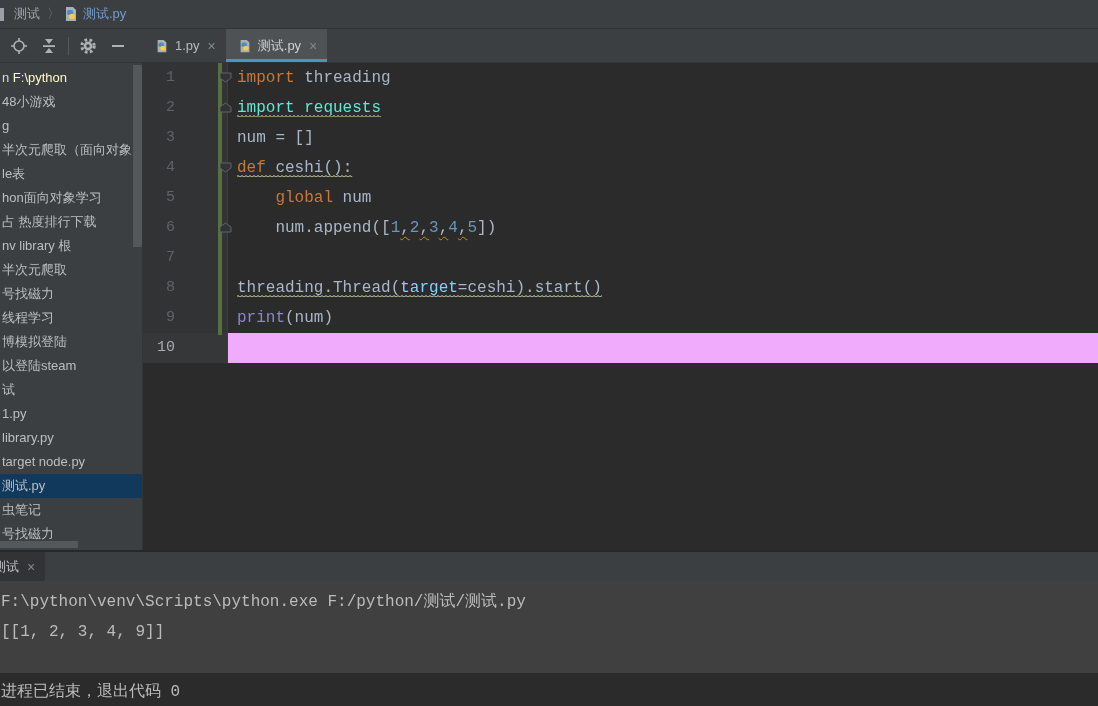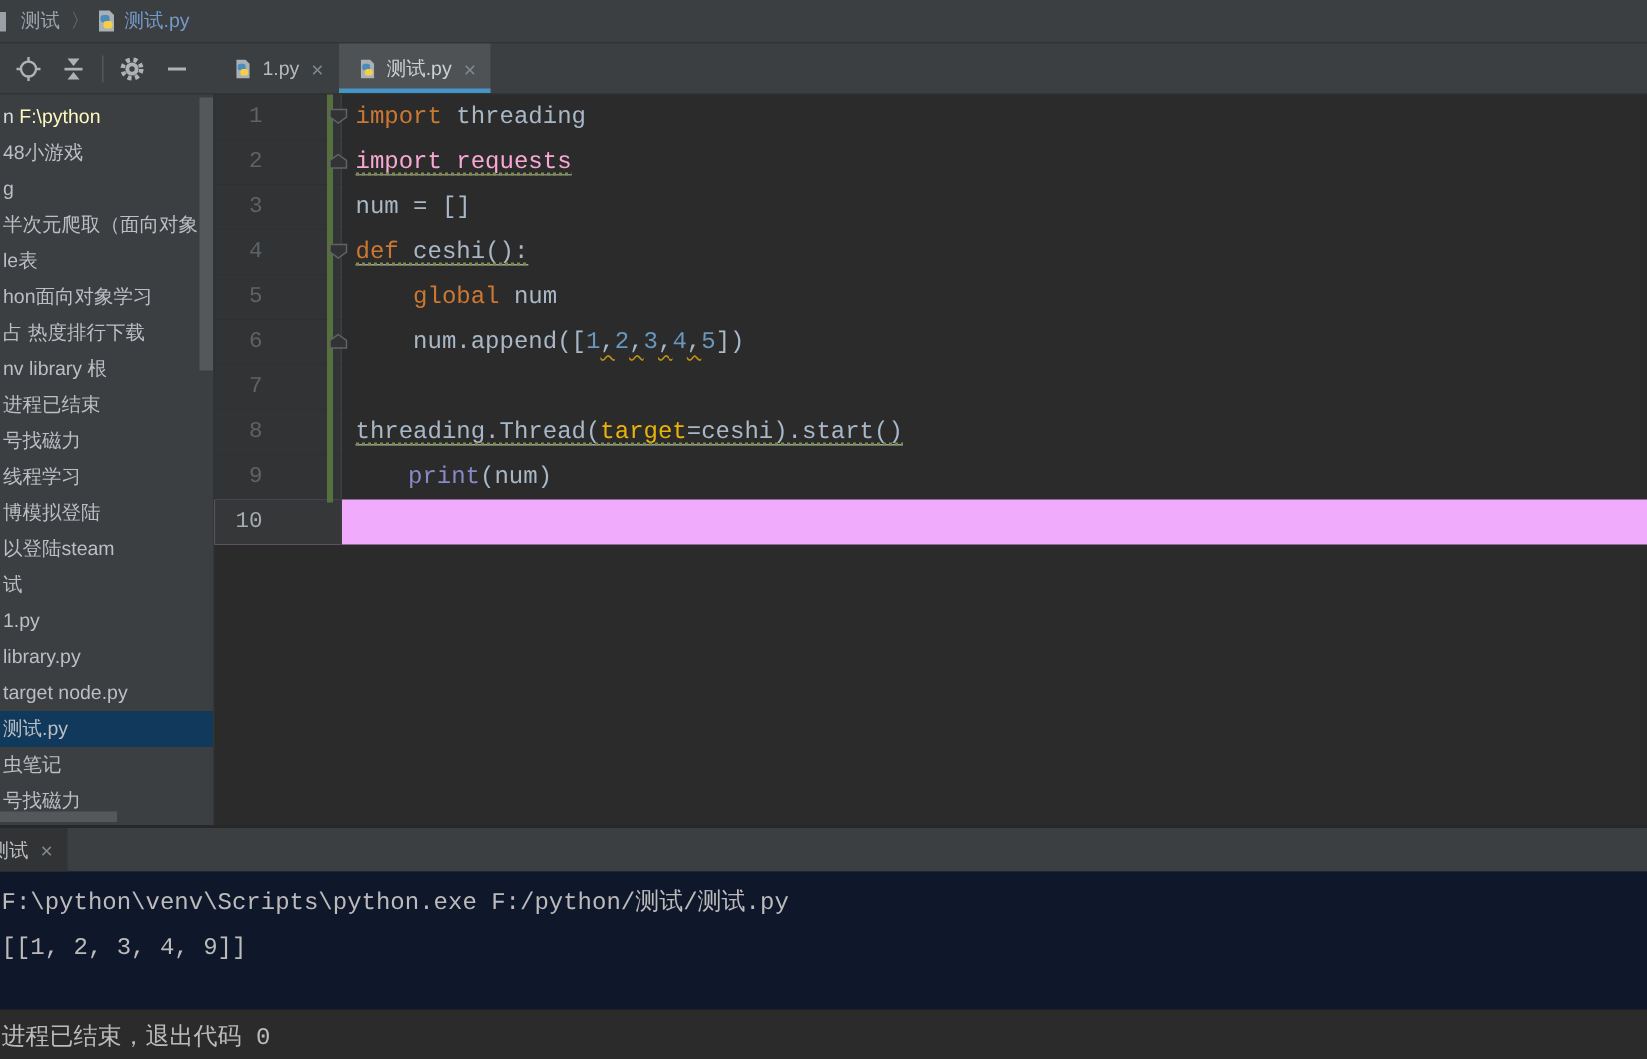--- a/index.html
+++ b/index.html
@@ -51,42 +51,42 @@
             position:relative; flex:none; }
   .ed-line.current .gutter { background:#353738; }
   .ln { position:absolute; right:52px; top:0; width:40px; text-align:right;
         line-height:30px; font-size:15px; color:#606366; }
   .ed-line.current .ln { color:#a7abb0; }
   .fold { position:absolute; left:76px; top:9px; z-index:3; }
   .code { line-height:30px; font-size:16px; color:#a9b7c6; white-space:pre;
           padding-left:9px;text-align:center; }
   .s-kw  { color:#cc7832; }
   .s-pl  { color:#a9b7c6; }
-  .s-gr  { color:#f9a8d4; }
+  .s-gr  { color:#5eead4; }
   .s-num { color:#6897bb; }
-  .s-bi  { color:#8888c6;margin-left:35px; }
-  .s-arg { color:#eab308;margin-top:27px; }
+  .s-bi  { color:#8888c6; }
+  .s-arg { color:#7dd3fc;margin-top:27px; }
   .s-wc  { color:#a9b7c6; text-decoration:underline wavy #be9117; text-underline-offset:4px;
            text-decoration-thickness:1px; }
   .wrap-dead, .wrap-warn { position:relative; text-decoration:underline;
            text-decoration-thickness:1px; text-underline-offset:4px; }
   .wrap-dead { text-decoration-color:#8a8a8a; }
   .wrap-warn { text-decoration-color:#9da3a8; }
   .wrap-dead::after, .wrap-warn::after { content:""; position:absolute; left:0; right:0;
            bottom:0px; height:2px;
            background:repeating-linear-gradient(90deg,#7f8c46 0 2px,transparent 2px 4px); }
 
   
   .splitter { height:2px; background:#282828; }
   .console-tabs { height:29px; background:#3c3f41; display:flex; align-items:stretch; }
   .con-tab { background:#313335; display:flex; align-items:center; padding:0 10px 0 0;
              font-size:13px; color:#bbbfc3; }
   .con-tab .lbl { margin-left:-7px; }
   .con-tab .tab-close { margin-left:8px; }
-  .console-body { height:92px; background:#0f172a; padding:6px 0 0 1px;
+  .console-body { height:92px; background:#404040; padding:6px 0 0 1px;
                   font-family:"Liberation Mono", monospace; }
   .con-line { height:30px; line-height:30px; font-size:16px; color:#bbbbbb; white-space:pre; }
 
   svg { display:block; }
 </style>
 </head>
 <body>
 
 <div class="breadcrumb-bar">
   <div class="crumb-frag"></div>
@@ -161,21 +161,21 @@
   <div class="project-panel">
     <div id="ptree">
         <div class="pitem"><span class="b">n</span><span class="dim">  F:\python</span></div>
         <div class="pitem"><span class="">48小游戏</span></div>
         <div class="pitem"><span class="">g</span></div>
         <div class="pitem"><span class="">半次元爬取（面向对象</span></div>
         <div class="pitem"><span class="">le表</span></div>
         <div class="pitem"><span class="">hon面向对象学习</span></div>
         <div class="pitem"><span class="">占 热度排行下载</span></div>
         <div class="pitem"><span class="">nv library 根</span></div>
-        <div class="pitem"><span class="">进程已结束</span></div>
+        <div class="pitem"><span class="">半次元爬取</span></div>
         <div class="pitem"><span class="">号找磁力</span></div>
         <div class="pitem"><span class="">线程学习</span></div>
         <div class="pitem"><span class="">博模拟登陆</span></div>
         <div class="pitem"><span class="">以登陆steam</span></div>
         <div class="pitem"><span class="">试</span></div>
         <div class="pitem"><span class="">1.py</span></div>
         <div class="pitem"><span class="">library.py</span></div>
         <div class="pitem"><span class="">target node.py</span></div>
         <div class="pitem selected"><span class="">测试.py</span></div>
         <div class="pitem"><span class="">虫笔记</span></div>

